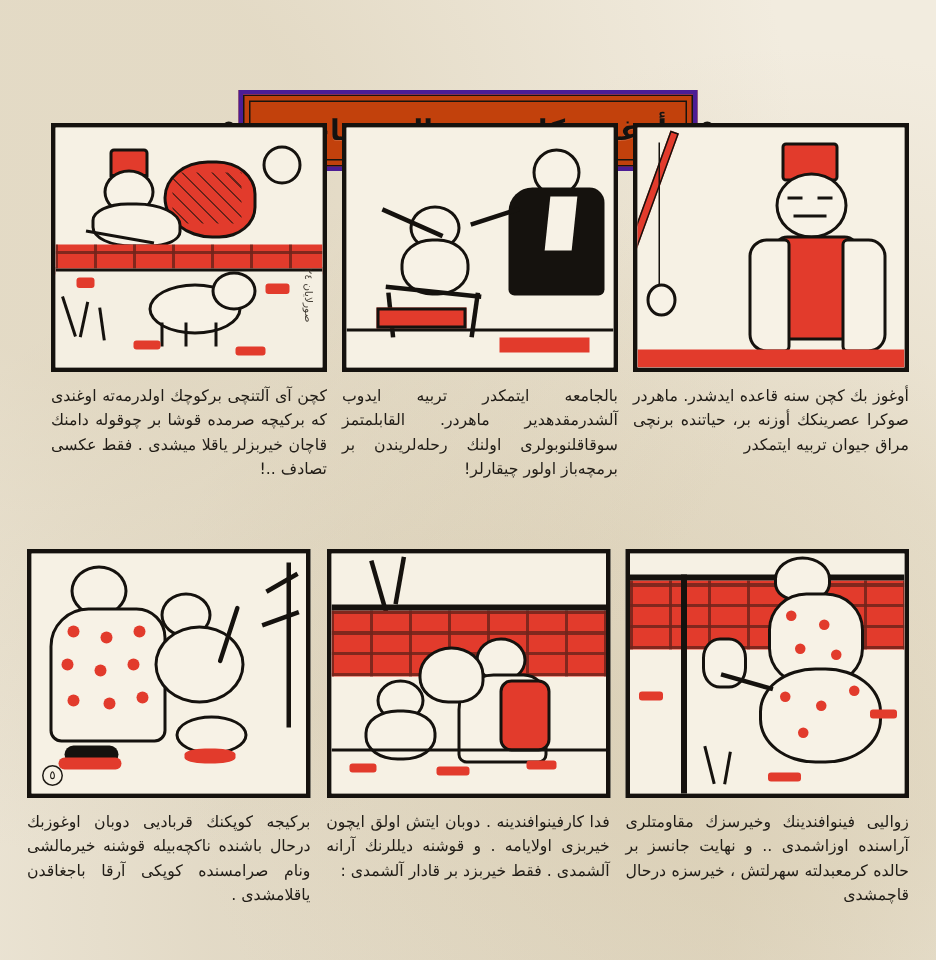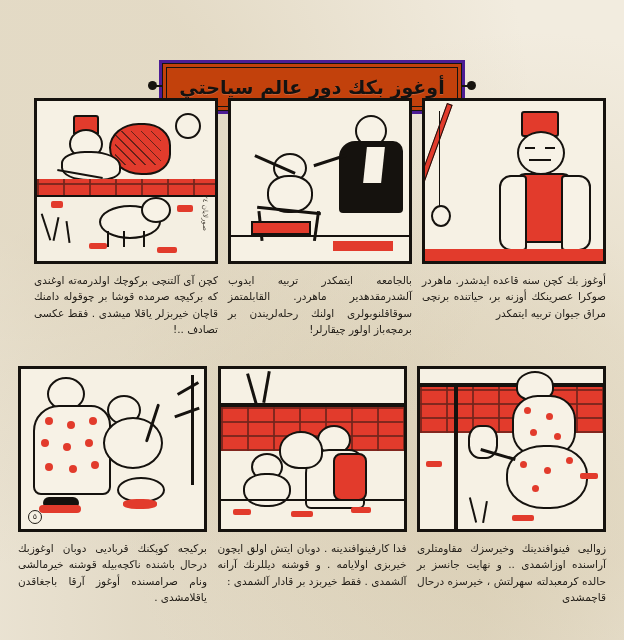--- a/index.html
+++ b/index.html
@@ -138,21 +138,21 @@
     <div class="title-banner">
       <div class="inner"></div>
       <div class="pin-arm l"></div>
       <div class="pin l"></div>
       <div class="pin-arm r"></div>
       <div class="pin r"></div>
       <div class="title-text">أوغوز بكك دور عالم سياحتي</div>
     </div>
   </div>
 
-  <div class="strip" style="top:98px;padding-left:16px;">
+  <div class="strip" style="top:82px;padding-left:16px;">
     <div class="row-panels">
 
       <div class="panel">
         <div class="sky night"></div>
         <div class="moon" style="right:14px;top:12px;"></div>
 
         <div style="position:absolute;left:72px;top:22px;width:58px;height:48px;background:#e23b2c;border:2px solid #15120e;border-radius:50% 45% 42% 55%;"></div>
         <div style="position:absolute;left:78px;top:30px;width:46px;height:34px;background:repeating-linear-gradient(45deg,#15120e 0 1px,rgba(0,0,0,0) 1px 7px);opacity:.6;"></div>
 
         <div class="fez" style="left:36px;top:14px;width:22px;height:15px;border-radius:3px 3px 0 0;"></div>
@@ -307,19 +307,19 @@
         <div class="leafy" style="left:64px;bottom:6px;width:2px;height:22px;transform:rotate(10deg);"></div>
         <div class="dots">
           <div class="dot" style="left:6px;top:92px;width:16px;height:6px;"></div>
           <div class="dot" style="left:160px;top:104px;width:18px;height:6px;"></div>
           <div class="dot" style="left:92px;top:146px;width:22px;height:6px;"></div>
         </div>
       </div>
     </div>
 
     <div class="row-caps">
-      <div class="cap">بركيجه كوپكنك قرباديى دوبان اوغوزبك درحال باشنده ناكچه‌بيله قوشنه خيرمالشى ونام صرامسنده أوغوز آرقا باجغاقدن ياقلامشدى .</div>
+      <div class="cap">بركيجه كوپكنك قرباديى دوبان اوغوزبك درحال باشنده ناكچه‌بيله قوشنه خيرمالشى ونام صرامسنده كوپكى آرقا باجغاقدن ياقلامشدى .</div>
       <div class="cap">فدا كارفينوافندينه . دوبان ايتش اولق ايچون خيربزى اولايامه . و قوشنه ديللرنك آرانه آلشمدى . فقط خيربزد بر قادار آلشمدى :</div>
       <div class="cap">زواليى فينوافندينك وخيرسزك مقاومتلرى آراسنده اوزاشمدى .. و نهايت جانسز بر حالده كرمعبدلته سهرلتش ، خيرسزه درحال قاچمشدى</div>
     </div>
   </div>
 
 </div>
 
 </body></html>

